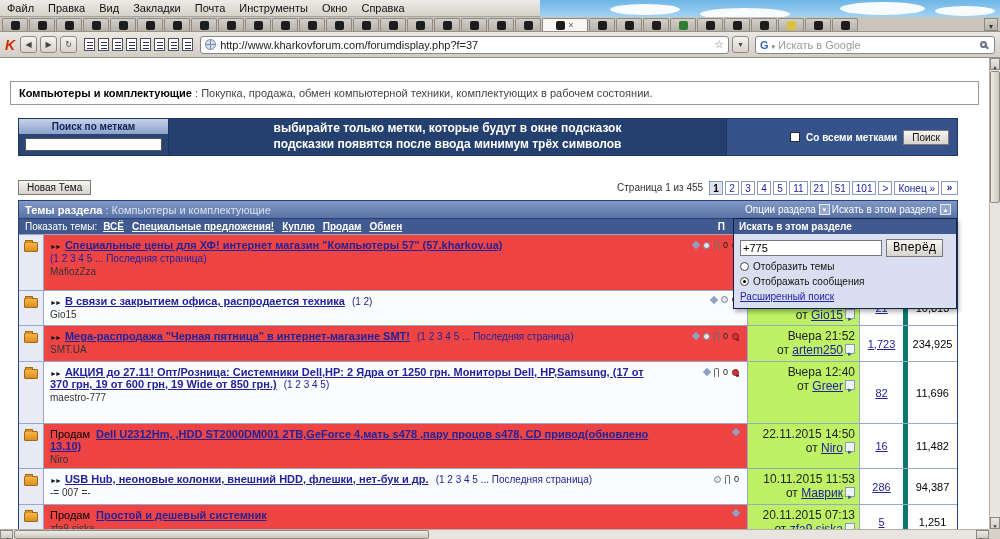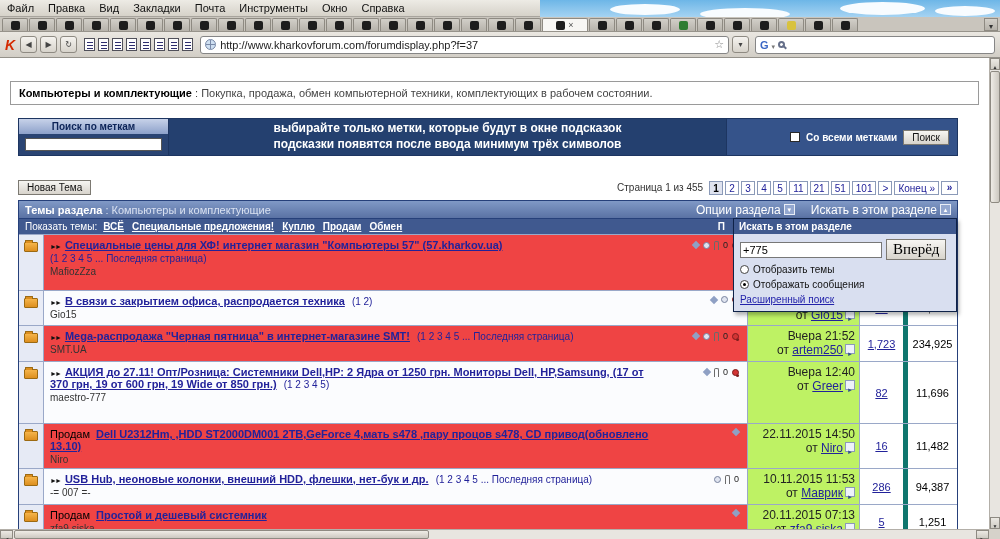--- a/index.html
+++ b/index.html
@@ -63,21 +63,21 @@
   .pag{margin-left:auto;display:flex;align-items:center;gap:2px}
   .pag-label{margin-right:4px}
   .pcell{min-width:14px;text-align:center;border:1px solid #8b9ab8;background:#fff;color:#22229a;padding:0 3px;height:14px;line-height:13px;text-decoration:none}
   .pcell.current{background:#dfe3ef;color:#000;font-weight:bold}
   .pag-jump{width:17px;height:14px;border:1px solid #8b9ab8;background:#fff;text-align:center}
   .pag-jump::after{content:"»";color:#22229a;font-weight:bold;line-height:12px}
 
   .threadlist{position:relative;margin-top:5px;border:1px solid #26407a;width:940px}
   .tcat{height:17px;background:linear-gradient(#8099c6,#5a72a4);color:#fff;display:flex;align-items:center;padding:0 6px}
   .tcat .rest{color:#d9e1f1;margin-left:3px}
-  .tcat-controls{margin-left:auto;display:flex;gap:16px;font-size:12px;align-items:center}
+  .tcat-controls{margin-left:auto;display:flex;gap:2px;font-size:10px;align-items:center}
   .ctrl{display:flex;align-items:center;gap:3px;color:#fff}
   .ctrl-arr{width:11px;height:11px;background:#93a7cf;border:1px solid #e8edf6;display:flex;align-items:center;justify-content:center}
   .ctrl-arr::after{content:"▾";font-size:7px;color:#fff;line-height:1}
   .ctrl-arr.up::after{content:"▴"}
 
   .thead{height:16px;background:#40598f;color:#fff;font-size:10px;display:flex;align-items:center;padding:0 6px;border-top:1px solid #26407a}
   .thead .lbl{font-weight:normal;margin-right:6px}
   .filter-links{display:flex;gap:8px}
   .flink{color:#fff;font-weight:bold;text-decoration:underline}
   .lp-trunc{margin-left:auto;margin-right:226px;font-weight:bold}
@@ -110,21 +110,21 @@
   .golast::after{content:"►";font-size:6px;color:#33508c;line-height:9px}
   .c-replies{width:44px;background:#fff;border-left:1px solid #9aa8c8;display:flex;align-items:center;justify-content:center;flex:0 0 auto}
   .c-replies a{color:#22229a;text-decoration:underline}
   .c-views{width:54px;background:#fff;border-left:5px solid #0f766e;display:flex;align-items:center;justify-content:center;color:#000;flex:0 0 auto}
 
   .search-overlay{position:absolute;top:17px;right:0;width:224px;border:1px solid #0f2248;background:#d9dff0;z-index:4;box-shadow:2px 3px 4px rgba(0,0,0,.3)}
   .so-head{height:15px;background:#40598f;color:#fff;font-size:10px;font-weight:bold;display:flex;align-items:center;padding:0 5px}
   .so-body{padding:5px 6px 6px;font-size:10px;color:#111;display:flex;flex-direction:column;gap:4px}
   .so-row1{display:flex;gap:4px;align-items:center}
   .so-row1 input{width:142px;height:16px;border:1px solid #777;font-size:11px;padding:0 2px;font-family:inherit}
-  .so-btn{background:linear-gradient(#f6f5f2,#d8d4cc);border:1px solid #7c7972;font-size:15px;padding:1px 6px;font-family:Liberation Serif, serif}
+  .so-btn{background:linear-gradient(#f6f5f2,#d8d4cc);border:1px solid #7c7972;font-size:12px;padding:1px 6px;font-family:Liberation Mono, monospace}
   .radio{position:relative;display:inline-block;width:9px;height:9px;border:1px solid #444;border-radius:50%;background:#fff;vertical-align:-1px;margin-right:4px}
   .radio.checked::after{content:"";position:absolute;left:2px;top:2px;width:3px;height:3px;background:#000;border-radius:50%}
   .adv-link{color:#2222aa;text-decoration:underline}
 
   
   .vscroll{position:absolute;top:58px;right:0;width:11px;bottom:10px;background:#e8e5e0;border-left:1px solid #b3afa8;z-index:7}
   .vs-btn{position:absolute;left:0;width:10px;height:12px;background:linear-gradient(#ece9e3,#cfccc4);border:1px solid #8e8a82;text-align:center}
   .vs-up{top:0}.vs-up::after{content:"▲";font-size:5px;color:#333;line-height:11px}
   .vs-down{bottom:0}.vs-down::after{content:"▼";font-size:5px;color:#333;line-height:11px}
   .vs-thumb{position:absolute;left:0;top:13px;width:10px;height:132px;background:linear-gradient(90deg,#efece6,#ccc8c0);border:1px solid #8e8a82;border-radius:2px}
@@ -275,20 +275,21 @@
     </div>
   <div class="urlbar">
     <span class="globe"></span>
     <input class="urlinput" value="http://www.kharkovforum.com/forumdisplay.php?f=37" style="">
     <span class="star"></span>
   </div>
   <span class="navbtn">▾</span>
   <div class="searchbar">
     <span class="gicon"></span>
     <span class="engine-arrow"></span>
+    <input class="searchinput" placeholder="Искать в Google" style="">
     <span class="mag"></span>
   </div>
 </div>
 
 <div class="page">
 
   <div class="desc-box">
     <span class="desc-title">Компьютеры и комплектующие</span><span> : </span><span>Покупка, продажа, обмен компьютерной техники, комплектующих в рабочем состоянии.</span>
   </div>
 

